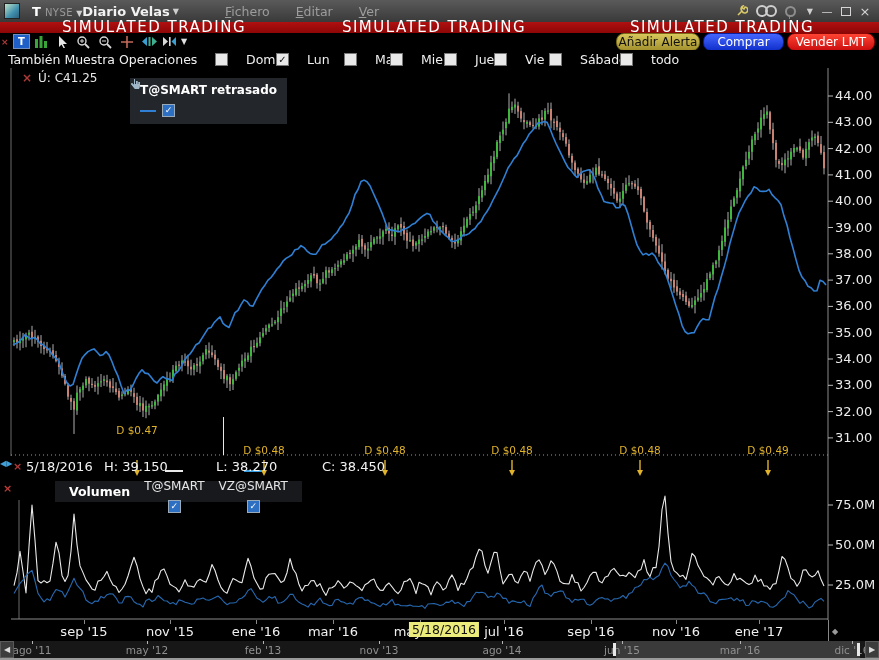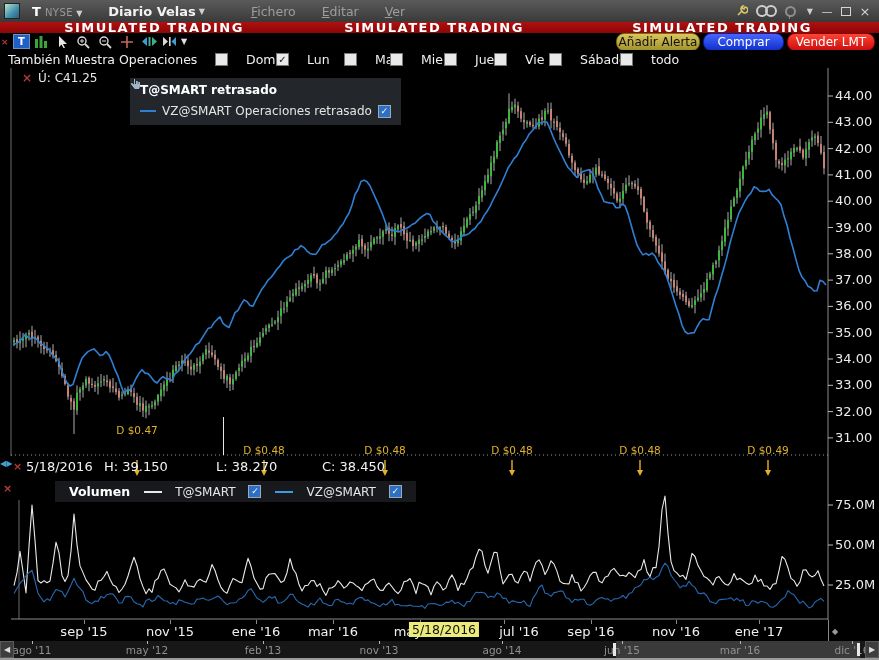--- a/index.html
+++ b/index.html
@@ -8,37 +8,37 @@
   .abs{position:absolute;}
   
   .titlebar{position:absolute;left:0;top:0;width:879px;height:22px;
     background:linear-gradient(#5a5a5a,#393939);display:flex;align-items:center;color:#ddd;font-size:12px;}
   .appicon{width:14px;height:14px;margin-left:4px;border:1px solid #222;
     background:linear-gradient(135deg,#bfe3c8,#3f8fae 60%,#2c5f7a);}
   .menu-sym{margin-left:12px;display:flex;align-items:baseline;cursor:default;}
   .menu-sym b{color:#fff;font-size:13px;}
   .menu-sym .exch{color:#9a9a9a;font-size:10px;margin-left:4px;letter-spacing:.5px;}
   .caret{color:#cfcfcf;font-size:8px;margin-left:3px;}
-  .menu-chart{margin-left:26px;font-weight:bold;color:#f2f2f2;font-size:13px;display:flex;align-items:center;}
+  .menu-chart{font-weight:bold;color:#f2f2f2;font-size:13px;display:flex;align-items:center;}
   .menubar{display:flex;margin-left:46px;gap:26px;color:#9d9d9d;font-size:12.5px;}
   .menubar .mi{cursor:default;}
   .menubar u{text-decoration:underline;}
   .tb-right{margin-left:auto;display:flex;align-items:center;gap:8px;margin-right:8px;}
   .winbtn{color:#d5d5d5;font-size:11px;width:12px;text-align:center;}
   .maxbox{width:8px;height:7px;border:1.5px solid #d5d5d5;}
   .linkicon{display:flex;}
   .linkicon i{width:8px;height:8px;border:2px solid #cfcfcf;border-radius:50%;display:block;}
   .linkicon i+i{margin-left:-3px;}
   .pinicon{width:7px;height:7px;border:2px solid #9f9f9f;border-radius:50%;position:relative;opacity:.8;}
   .pinicon:after{content:"";position:absolute;left:2px;top:7px;width:1.5px;height:4px;background:#9f9f9f;}
   
   .banner{position:absolute;left:0;top:22px;width:879px;height:11px;
     background:linear-gradient(#b01010,#8d0606);}
-  .banner span{position:absolute;top:0;transform:translateX(-50%);color:#fff;font-size:13px;
-    font-weight:bold;letter-spacing:1.5px;white-space:nowrap;line-height:11px;text-align:right;}
+  .banner span{position:absolute;top:0;transform:translateX(-50%);color:#fff;font-size:15px;
+    font-weight:normal;letter-spacing:1.5px;white-space:nowrap;line-height:11px;text-align:right;}
   
   .toolbar{position:absolute;left:0;top:33px;width:879px;height:17px;background:#000;}
   .tool{position:absolute;top:1px;height:15px;display:flex;align-items:center;justify-content:center;}
   .symT{width:15px;height:13px;background:#1e5fc8;border:1px solid #6f8fbf;color:#fff;
     font-size:10px;font-weight:bold;text-align:center;line-height:13px;}
   .btn{position:absolute;top:0;height:16px;border-radius:8px;font-size:12px;line-height:16px;
     text-align:center;cursor:pointer;}
   .btn-alert{left:616px;width:82px;background:linear-gradient(#d8c75a,#a3922e);color:#111;border:1px solid #776a18;}
   .btn-buy{left:703px;width:79px;background:linear-gradient(#4466ff,#1130cc);color:#fff;border:1px solid #0a1f99;}
   .btn-sell{left:787px;width:86px;background:linear-gradient(#ff4433,#cc0f0f);color:#fff;border:1px solid #8d0606;}
@@ -70,21 +70,21 @@
   
   .status-bar{position:absolute;left:0;top:457px;width:879px;height:21px;color:#f2f2f2;font-size:13px;z-index:5;}
   .status-bar .x{position:absolute;left:13px;top:3px;color:#b03a3a;font-weight:bold;font-size:11px;}
   .status-bar span{position:absolute;top:2px;white-space:nowrap;}
   
   .vol-pane{position:absolute;left:0;top:478px;width:879px;height:142px;background:#000;}
   .vol-pane svg{position:absolute;left:0;top:0;}
   .vol-header{position:absolute;left:55px;top:3px;height:21px;background:#17191c;z-index:2;
     display:flex;align-items:center;padding:0 14px;gap:14px;}
   .vol-header .vtitle{color:#fff;font-weight:bold;font-size:12.5px;}
-  .vol-series{display:flex;align-items:center;gap:13px;color:#e5e5e5;font-size:12px;}
+  .vol-series{display:flex;align-items:center;gap:7px;color:#e5e5e5;font-size:12px;flex-direction:column;}
   .vol-tick{position:absolute;left:835px;color:#ececec;font-size:13px;z-index:2;}
   
   .xaxis{position:absolute;left:0;top:620px;width:801px;height:21px;background:#000;color:#f0f0f0;font-size:13px;}
   .xlab{position:absolute;top:4px;transform:translateX(-50%);white-space:nowrap;}
   .xtick{position:absolute;top:0;width:1px;height:4px;background:#8a8a8a;}
   .xhl{position:absolute;top:2px;transform:translateX(-50%);background:#ecec7c;color:#101010;
     font-size:12.5px;padding:0 3px;z-index:3;white-space:nowrap;}
   .xaxis .rbord{position:absolute;left:828px;top:0;width:1px;height:21px;background:#888;}
   .xarrow{position:absolute;left:832px;top:7px;color:#9a9a9a;font-size:8px;}
   
@@ -823,21 +823,20 @@
     </div>
     <div class="legend">
       <div class="row1">
         <span>T@SMART retrasado</span>
         <svg class="hand" viewBox="0 0 11 11">
             <path d="M4 1 v6 l-2-2 -1 1 4 5 h4 l1-4 v-3 h-1.5 v2 h-1 v-3 h-1.5 v3 h-1 v-5 z" fill="#9fb6c9"></path>
           </svg>
       </div>
       <div class="row2">
         <span class="lsample"></span>
-        <span>VZ@SMART Operaciones retrasado</span>
         <span class="legend-cb">✓</span>
         <svg class="hand" viewBox="0 0 11 11">
             <path d="M4 1 v6 l-2-2 -1 1 4 5 h4 l1-4 v-3 h-1.5 v2 h-1 v-3 h-1.5 v3 h-1 v-5 z" fill="#9fb6c9"></path>
           </svg>
       </div>
     </div>
     <div id="priceTicks">
         <div class="price-tick" style="top: 20px;">44.00</div>
         <div class="price-tick" style="top: 46.3px;">43.00</div>
         <div class="price-tick" style="top: 72.6px;">42.00</div>
@@ -908,21 +907,21 @@
         <div class="xlab" style="left: 84px;">sep '15</div>
         <div class="xtick" style="left: 170px;"></div>
         <div class="xlab" style="left: 170px;">nov '15</div>
         <div class="xtick" style="left: 256px;"></div>
         <div class="xlab" style="left: 256px;">ene '16</div>
         <div class="xtick" style="left: 333px;"></div>
         <div class="xlab" style="left: 333px;">mar '16</div>
         <div class="xtick" style="left: 420px;"></div>
         <div class="xlab" style="left: 420px;">may '16</div>
         <div class="xtick" style="left: 504px;"></div>
-        <div class="xlab" style="left: 504px; margin-left: 15px;">jul '16</div>
+        <div class="xlab" style="left: 504px;">jul '16</div>
         <div class="xtick" style="left: 591px;"></div>
         <div class="xlab" style="left: 591px;">sep '16</div>
         <div class="xtick" style="left: 676px;"></div>
         <div class="xlab" style="left: 676px;">nov '16</div>
         <div class="xtick" style="left: 759px;"></div>
         <div class="xlab" style="left: 759px;">ene '17</div>
       </div>
     <div class="xhl" style="left:444px">5/18/2016</div>
     <div class="rbord"></div>
     <span class="xarrow">◆</span>

